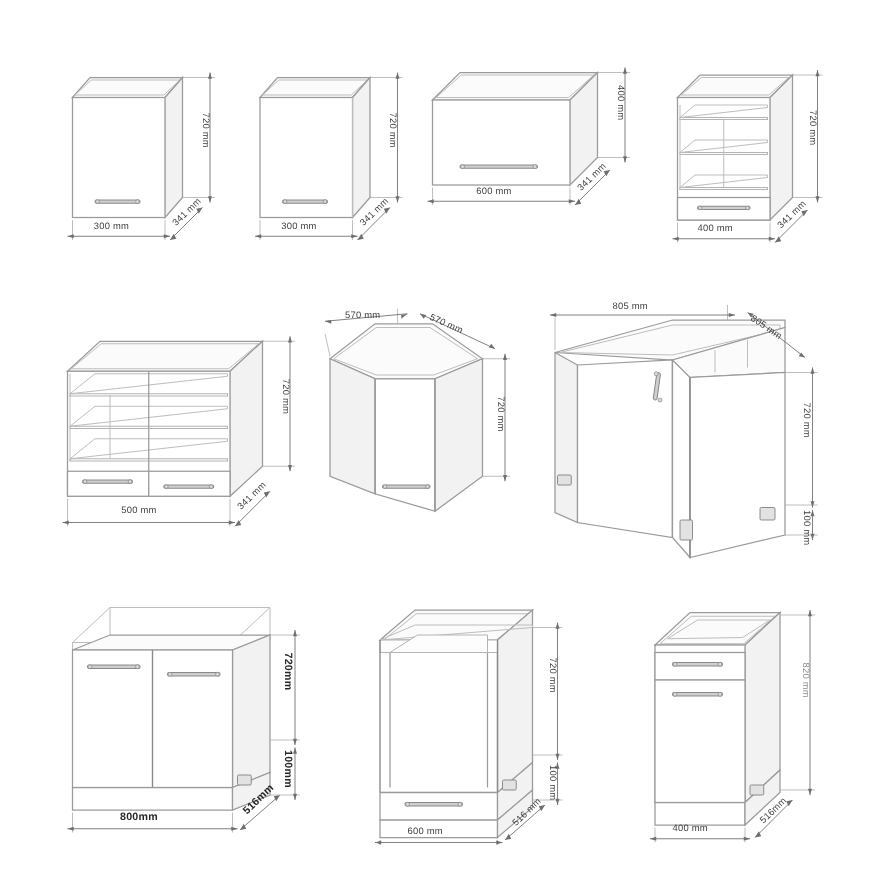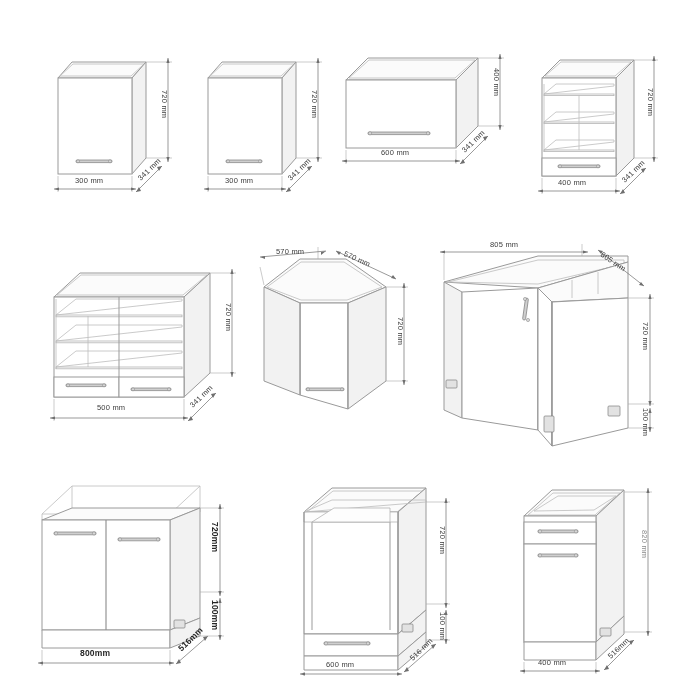--- a/index.html
+++ b/index.html
@@ -306,21 +306,21 @@
         <polygon points="218,168 216.4,173 219.6,173" fill="#6f6f6f"></polygon>
         <polygon points="218,192 216.4,187 219.6,187" fill="#6f6f6f"></polygon>
       </g>
     </svg>
     <span class="dimtxt" style="left:58px;top:0px;">805 mm</span>
     <span class="dimtxt" style="left:172px;top:10px;transform:rotate(34deg);">805 mm</span>
     <span class="dimtxt v" style="left:209px;top:82px;">720 mm</span>
     <span class="dimtxt v" style="left:209px;top:168px;">100 mm</span>
   </div>
 
-  <div class="unit" style="left:24px;top:478px;">
+  <div class="unit" style="left:40px;top:478px;">
     <svg width="235" height="200" viewBox="0 0 235 200">
       <g>
         <polygon class="thin" points="18,36 48,8 176,8 146,36" fill="none"></polygon>
         <line class="thin" x1="48" y1="8" x2="48" y2="30"></line>
         <line class="thin" x1="18" y1="36" x2="18" y2="42"></line>
         <line class="thin" x1="176" y1="8" x2="176" y2="34"></line>
         <polygon class="faceTop" points="18,42 48,30 176,30 146,42" fill="#fbfbfb"></polygon>
         <polygon class="faceSide" points="146,42 176,30 176,140 146,152"></polygon>
         <rect class="face" x="18" y="42" width="128" height="110"></rect>
         <line class="ln2" x1="82" y1="42" x2="82" y2="152"></line>

